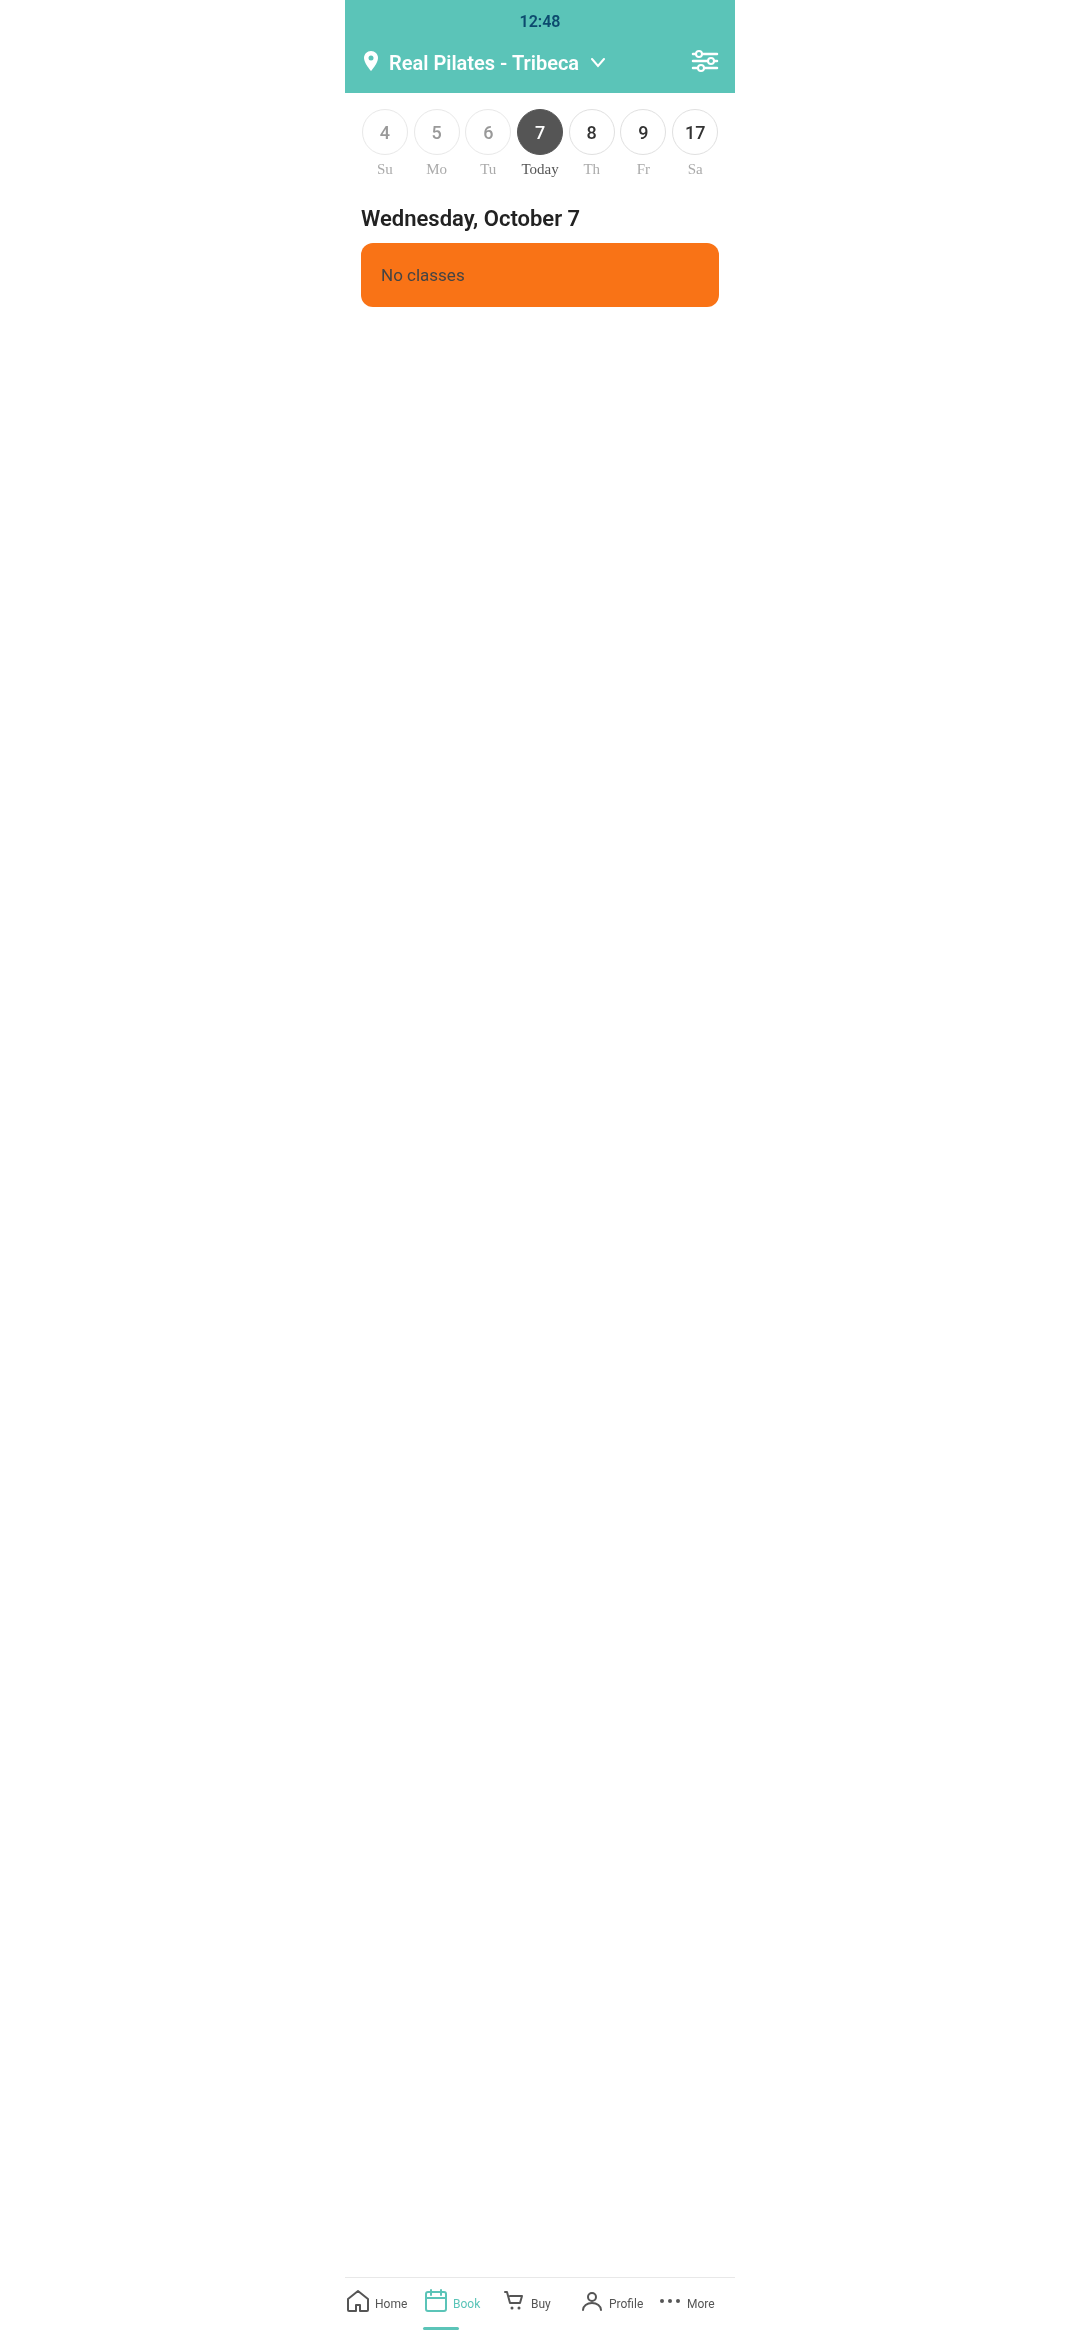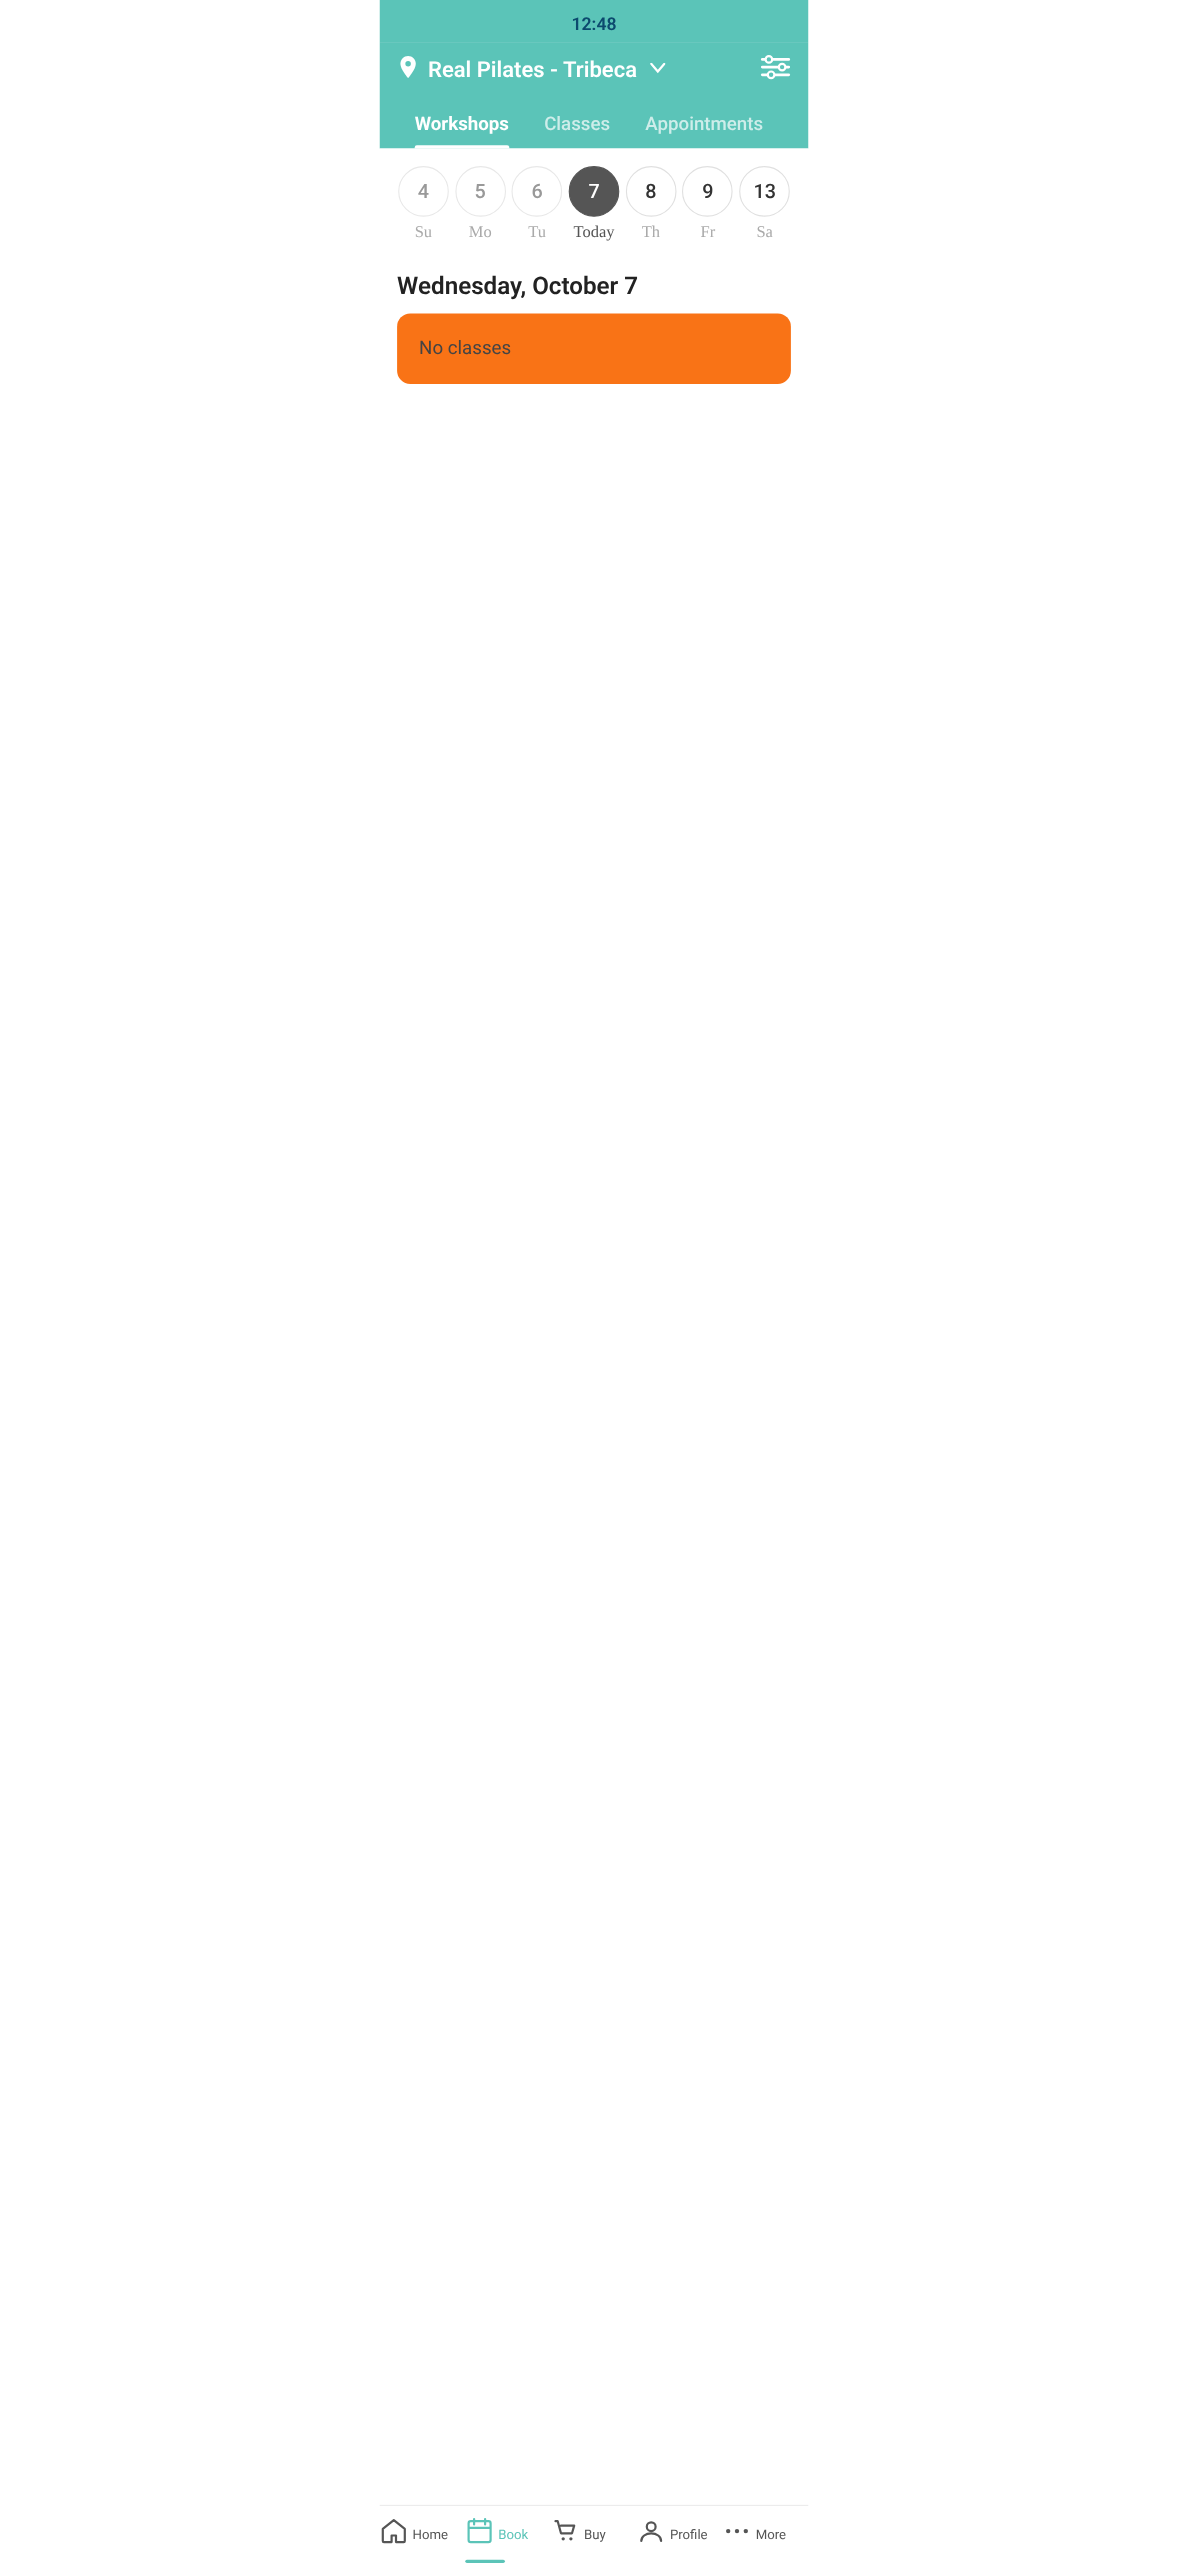--- a/index.html
+++ b/index.html
@@ -247,31 +247,20 @@
         <line x1="2" y1="5" x2="26" y2="5" stroke="white" stroke-width="2.5" stroke-linecap="round"></line>
         <line x1="2" y1="12" x2="26" y2="12" stroke="white" stroke-width="2.5" stroke-linecap="round"></line>
         <line x1="2" y1="19" x2="26" y2="19" stroke="white" stroke-width="2.5" stroke-linecap="round"></line>
         <circle cx="8" cy="5" r="3" fill="#5bc4b8" stroke="white" stroke-width="2"></circle>
         <circle cx="20" cy="12" r="3" fill="#5bc4b8" stroke="white" stroke-width="2"></circle>
         <circle cx="10" cy="19" r="3" fill="#5bc4b8" stroke="white" stroke-width="2"></circle>
       </svg>
     </div>
   </div>
 
-  <div class="tabs-row">
-    <div class="tab active">
-      <span>Workshops</span>
-    </div>
-    <div class="tab">
-      <span>Classes</span>
-    </div>
-    <div class="tab">
-      <span>Appointments</span>
-    </div>
-  </div>
 </div>
 
 <div class="calendar-section">
   <div class="days-row">
 
     <div class="day-item">
       <div class="day-number past">
         <span>4</span>
       </div>
       <span class="day-label">Su</span>
@@ -307,21 +296,21 @@
 
     <div class="day-item">
       <div class="day-number future">
         <span>9</span>
       </div>
       <span class="day-label">Fr</span>
     </div>
 
     <div class="day-item">
       <div class="day-number future">
-        <span>13</span>
+        <span>17</span>
       </div>
       <span class="day-label">Sa</span>
     </div>
   </div>
 </div>
 
 <div class="date-heading">Wednesday, October 7</div>
 
 <div class="no-classes-card">
   <span>No classes</span>

